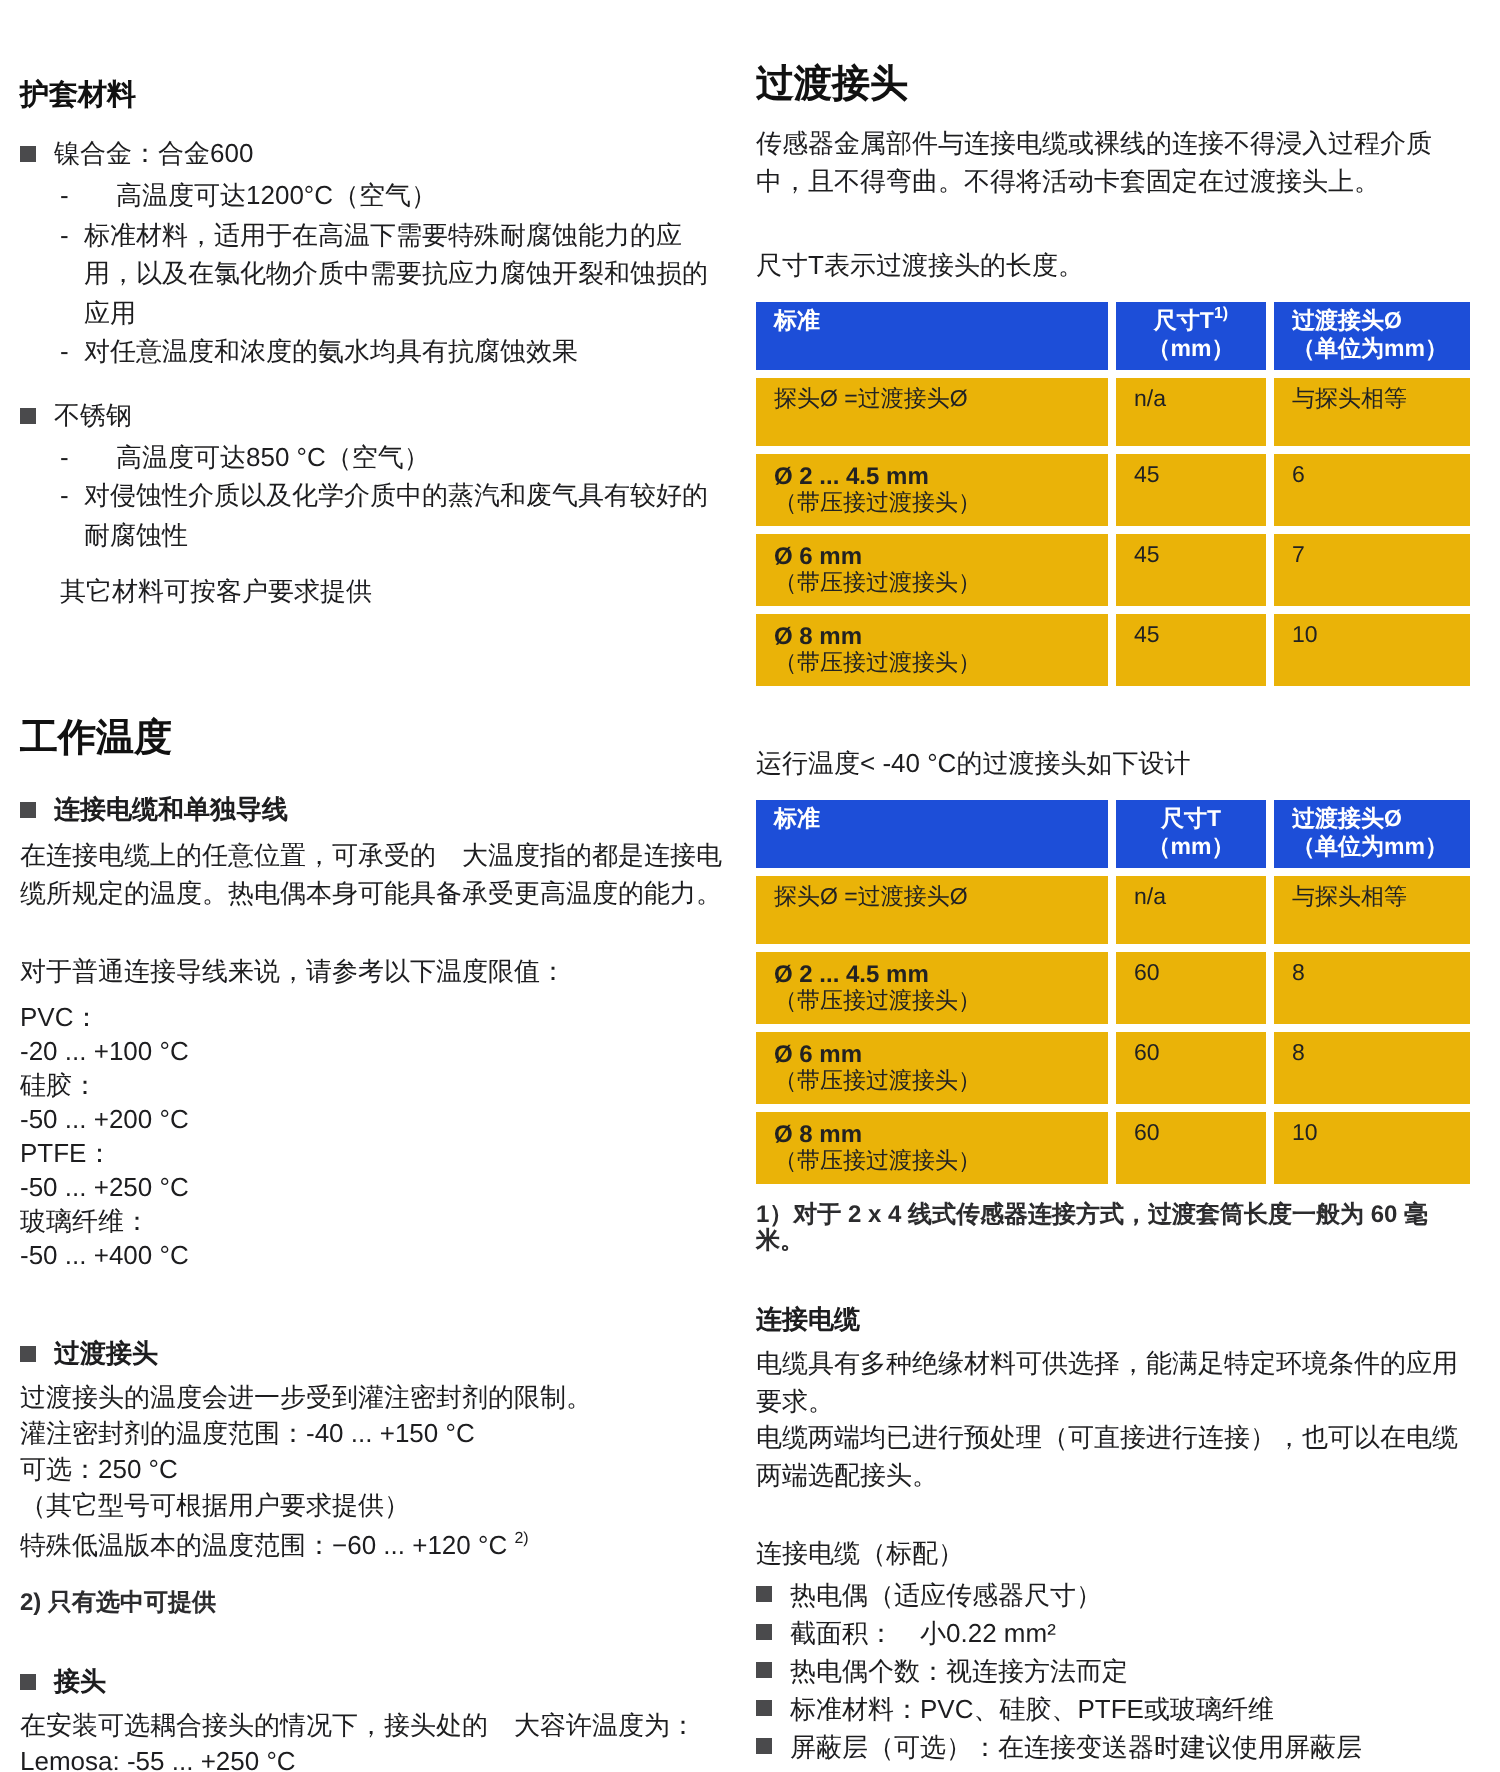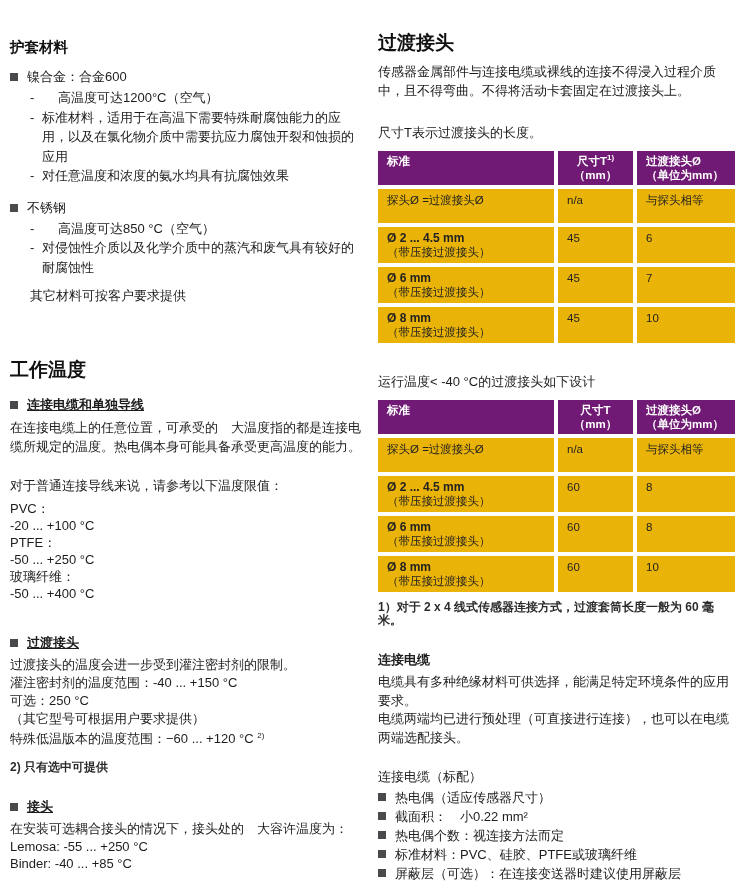--- a/index.html
+++ b/index.html
@@ -14,41 +14,41 @@
   .col-right { position:absolute; left:378px; top:6px;  width:357px; }
 
   p { margin:0; font-size:13px; line-height:18px; }
 
   .h-small { font-size:14.5px; font-weight:bold; margin:0 0 11px 0; color:#111; }
   .h-big   { font-size:19px;   font-weight:bold; margin:0; color:#111; line-height:22px; }
 
   
   .brow { display:flex; gap:9px; align-items:flex-start; font-size:13px; line-height:18px; }
   .brow .sq { flex:0 0 auto; width:8px; height:8px; background:#4a4a4c; margin-top:5px; }
-  .brow.bold { font-weight:bold;text-decoration:underline; }
+  .brow.bold { font-weight:bold; }
 
   
   .dashrow { display:flex; margin-left:20px; font-size:13px; line-height:19.5px; }
   .dashrow::before { content:"-"; flex:0 0 12px; }
   .dashrow.wide::before { flex-basis:28px; }
 
   .note-indent { margin:10px 0 0 20px; font-size:13px; line-height:18px; }
 
   .limits { margin-top:5px; font-size:13px; line-height:17px; }
   .limit-row { display:flex;flex-direction:column; }
   .limit-row .lab { width:80px; flex:0 0 auto; }
 
   .fnote { font-size:12px; line-height:13px; color:#2c2c2e;font-weight:bold; }
 
   sup { font-size:8px; line-height:0; }
 
   
   .tbl { display:grid; grid-template-columns:176px 75px 1fr; gap:4px; margin-top:9px; }
   .cell { background:#eab308; font-size:11.5px; line-height:14px; padding:4px 6px 4px 9px; color:#222; }
-  .cell.th { background:#701a75; color:#ffffff; font-weight:bold; padding-top:3px; padding-bottom:3px; }
+  .cell.th { background:#1d4ed8; color:#ffffff; font-weight:bold; padding-top:3px; padding-bottom:3px; }
   .cell.center { text-align:center; padding-left:2px; padding-right:2px; }
   .cell.tall { min-height:26px; }
   .cell .b { font-weight:bold; font-size:12px; }
 
   .mt2{margin-top:2px}.mt4{margin-top:4px}.mt9{margin-top:9px}
   .mt13{margin-top:13px}.mt15{margin-top:15px}.mt21{margin-top:21px}.mt22{margin-top:22px}
   .mt24{margin-top:24px}.mt30{margin-top:30px}.mt32{margin-top:32px}.mt34{margin-top:34px}
   .mt54{margin-top:54px}
   .lh17 p { line-height:17px; }
 </style>
@@ -96,20 +96,24 @@
     </div>
     <p class="mt4" style="line-height:19px">在连接电缆上的任意位置，可承受的　大温度指的都是连接电缆所规定的温度。热电偶本身可能具备承受更高温度的能力。</p>
 
     <p class="mt21">对于普通连接导线来说，请参考以下温度限值：</p>
     <div class="limits">
       <div class="limit-row">
         <span class="lab">PVC：</span>
         <span>-20 ... +100 °C</span>
       </div>
       <div class="limit-row">
+        <span class="lab">硅胶：</span>
+        <span>-50 ... +200 °C</span>
+      </div>
+      <div class="limit-row">
         <span class="lab">PTFE：</span>
         <span>-50 ... +250 °C</span>
       </div>
       <div class="limit-row">
         <span class="lab">玻璃纤维：</span>
         <span>-50 ... +400 °C</span>
       </div>
     </div>
 
     <div class="brow bold mt32">

